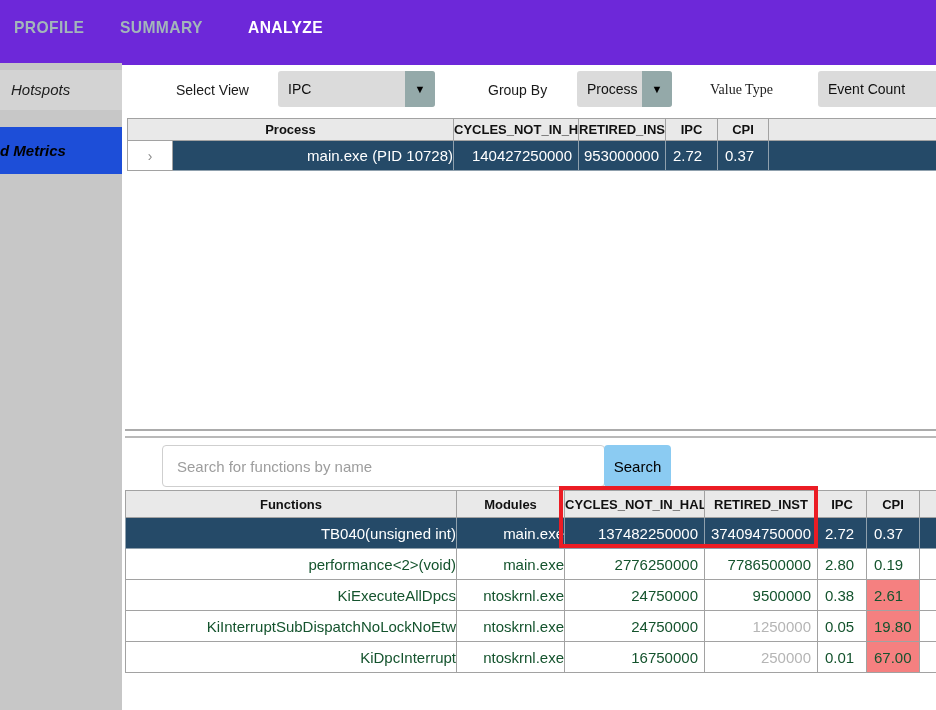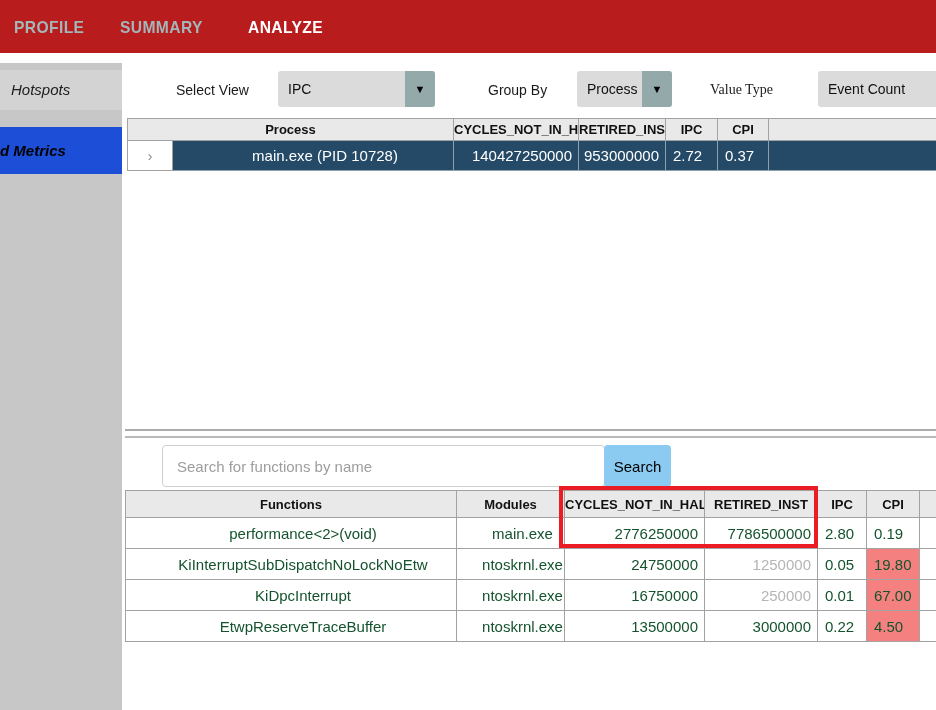--- a/index.html
+++ b/index.html
@@ -2,21 +2,21 @@
 <html><head>
 <meta charset="utf-8">
 <style>
   * { margin:0; padding:0; box-sizing:border-box; }
   html,body { background:#fff; }
   .root {
     position:relative; width:936px; height:710px; overflow:hidden;
     font-family:"Liberation Sans", sans-serif; background:#ffffff;
   }
   
-  .topnav { position:absolute; left:0; top:0; width:936px; height:53px; background:#b91c1c; }
+  .topnav { position:absolute; left:0; top:0; width:936px; height:65px; background:#6d28d9; }
   .tab { position:absolute; top:18px; font-weight:700; font-size:17px; letter-spacing:.4px;
          color:#A3B6BA; cursor:default; transform:scaleX(.92); transform-origin:left; }
   .tab-profile { left:14px; }
   .tab-summary { left:120px; }
   .tab-analyze { left:248px; color:#ffffff; }
   
   .sidebar { position:absolute; left:0; top:63px; width:122px; height:647px; background:#C7C7C7; }
   .side-item { position:absolute; left:0; width:122px; font-size:15px; color:#1d1d1d;font-style:italic; }
   .side-hotspots { top:7px; height:40px; line-height:40px; padding-left:11px; background:#D3D3D3; }
   .side-metrics  { top:64px; height:47px; line-height:47px; background:#1d4ed8; font-weight:700; color:#000; }
@@ -34,21 +34,21 @@
   table { border-collapse:collapse; table-layout:fixed; position:absolute; }
   th { background:#E9E9E9; border:1px solid #A2A2A2; font-size:13px; font-weight:700;
        color:#111; text-align:center; white-space:nowrap; overflow:hidden; }
   td { border:1px solid #A2A2A2; font-size:15px; color:#14532d; white-space:nowrap; overflow:hidden; }
   .t-process { left:127px; top:118px; width:809px; }
   .t-process th { height:22px; }
   .t-process td { height:30px; }
   .t-functions { left:125px; top:490px; width:811px; }
   .t-functions th { height:27px; }
   .t-functions td { height:31px; }
-  .cell-name { padding-left:24px; text-align:center; }
+  .cell-name { padding-left:24px; text-align:right; }
   .num { text-align:right; padding-right:6px; }
   .ratio { text-align:left; padding-left:7px; }
   .sel td { background:#254A68; color:#fff; border-color:#8fa0ad; }
   .expander-cell { background:#fff !important; color:#8a8a8a !important; text-align:center;
                    font-size:14px; border-color:#A2A2A2 !important; }
   .hot { background:#F58080; }
   .dim { color:#B5B5B5;padding-left:36px; }
   
   .splitter { position:absolute; left:125px; top:429px; width:811px; height:9px;
               border-top:2px solid #ABABAB; border-bottom:2px solid #B9B9B9; background:#fff; }
@@ -147,54 +147,63 @@
     <tbody>
         <tr>
       <th>Functions</th>
       <th>Modules</th>
       <th>CYCLES_NOT_IN_HALT ▼</th>
       <th>RETIRED_INST</th>
       <th>IPC</th>
       <th>CPI</th>
       <th></th>
     </tr>
+    <tr class="sel">
+      <td class="cell-name">TB040(unsigned int)</td>
+      <td class="cell-name">main.exe</td>
+      <td class="num">137482250000</td>
+      <td class="num">374094750000</td>
+      <td class="ratio">2.72</td>
+      <td class="ratio">0.37</td>
+      <td></td>
+    </tr>
     <tr>
       <td class="cell-name">performance&lt;2&gt;(void)</td>
       <td class="cell-name">main.exe</td>
       <td class="num">2776250000</td>
       <td class="num">7786500000</td>
       <td class="ratio">2.80</td>
       <td class="ratio">0.19</td>
       <td></td>
     </tr>
     <tr>
+      <td class="cell-name">KiExecuteAllDpcs</td>
+      <td class="cell-name">ntoskrnl.exe</td>
+      <td class="num">24750000</td>
+      <td class="num">9500000</td>
+      <td class="ratio">0.38</td>
+      <td class="ratio hot">2.61</td>
+      <td></td>
+    </tr>
+    <tr>
       <td class="cell-name">KiInterruptSubDispatchNoLockNoEtw</td>
       <td class="cell-name">ntoskrnl.exe</td>
       <td class="num">24750000</td>
       <td class="num dim">1250000</td>
       <td class="ratio">0.05</td>
       <td class="ratio hot">19.80</td>
       <td></td>
     </tr>
     <tr>
       <td class="cell-name">KiDpcInterrupt</td>
       <td class="cell-name">ntoskrnl.exe</td>
       <td class="num">16750000</td>
       <td class="num dim">250000</td>
       <td class="ratio">0.01</td>
       <td class="ratio hot">67.00</td>
       <td></td>
     </tr>
-    <tr>
-      <td class="cell-name">EtwpReserveTraceBuffer</td>
-      <td class="cell-name">ntoskrnl.exe</td>
-      <td class="num">13500000</td>
-      <td class="num">3000000</td>
-      <td class="ratio">0.22</td>
-      <td class="ratio hot">4.50</td>
-      <td></td>
-    </tr>
   </tbody>
     </table>
 
   <div class="red-rect"></div>
 
 </div>
 
 </body></html>

